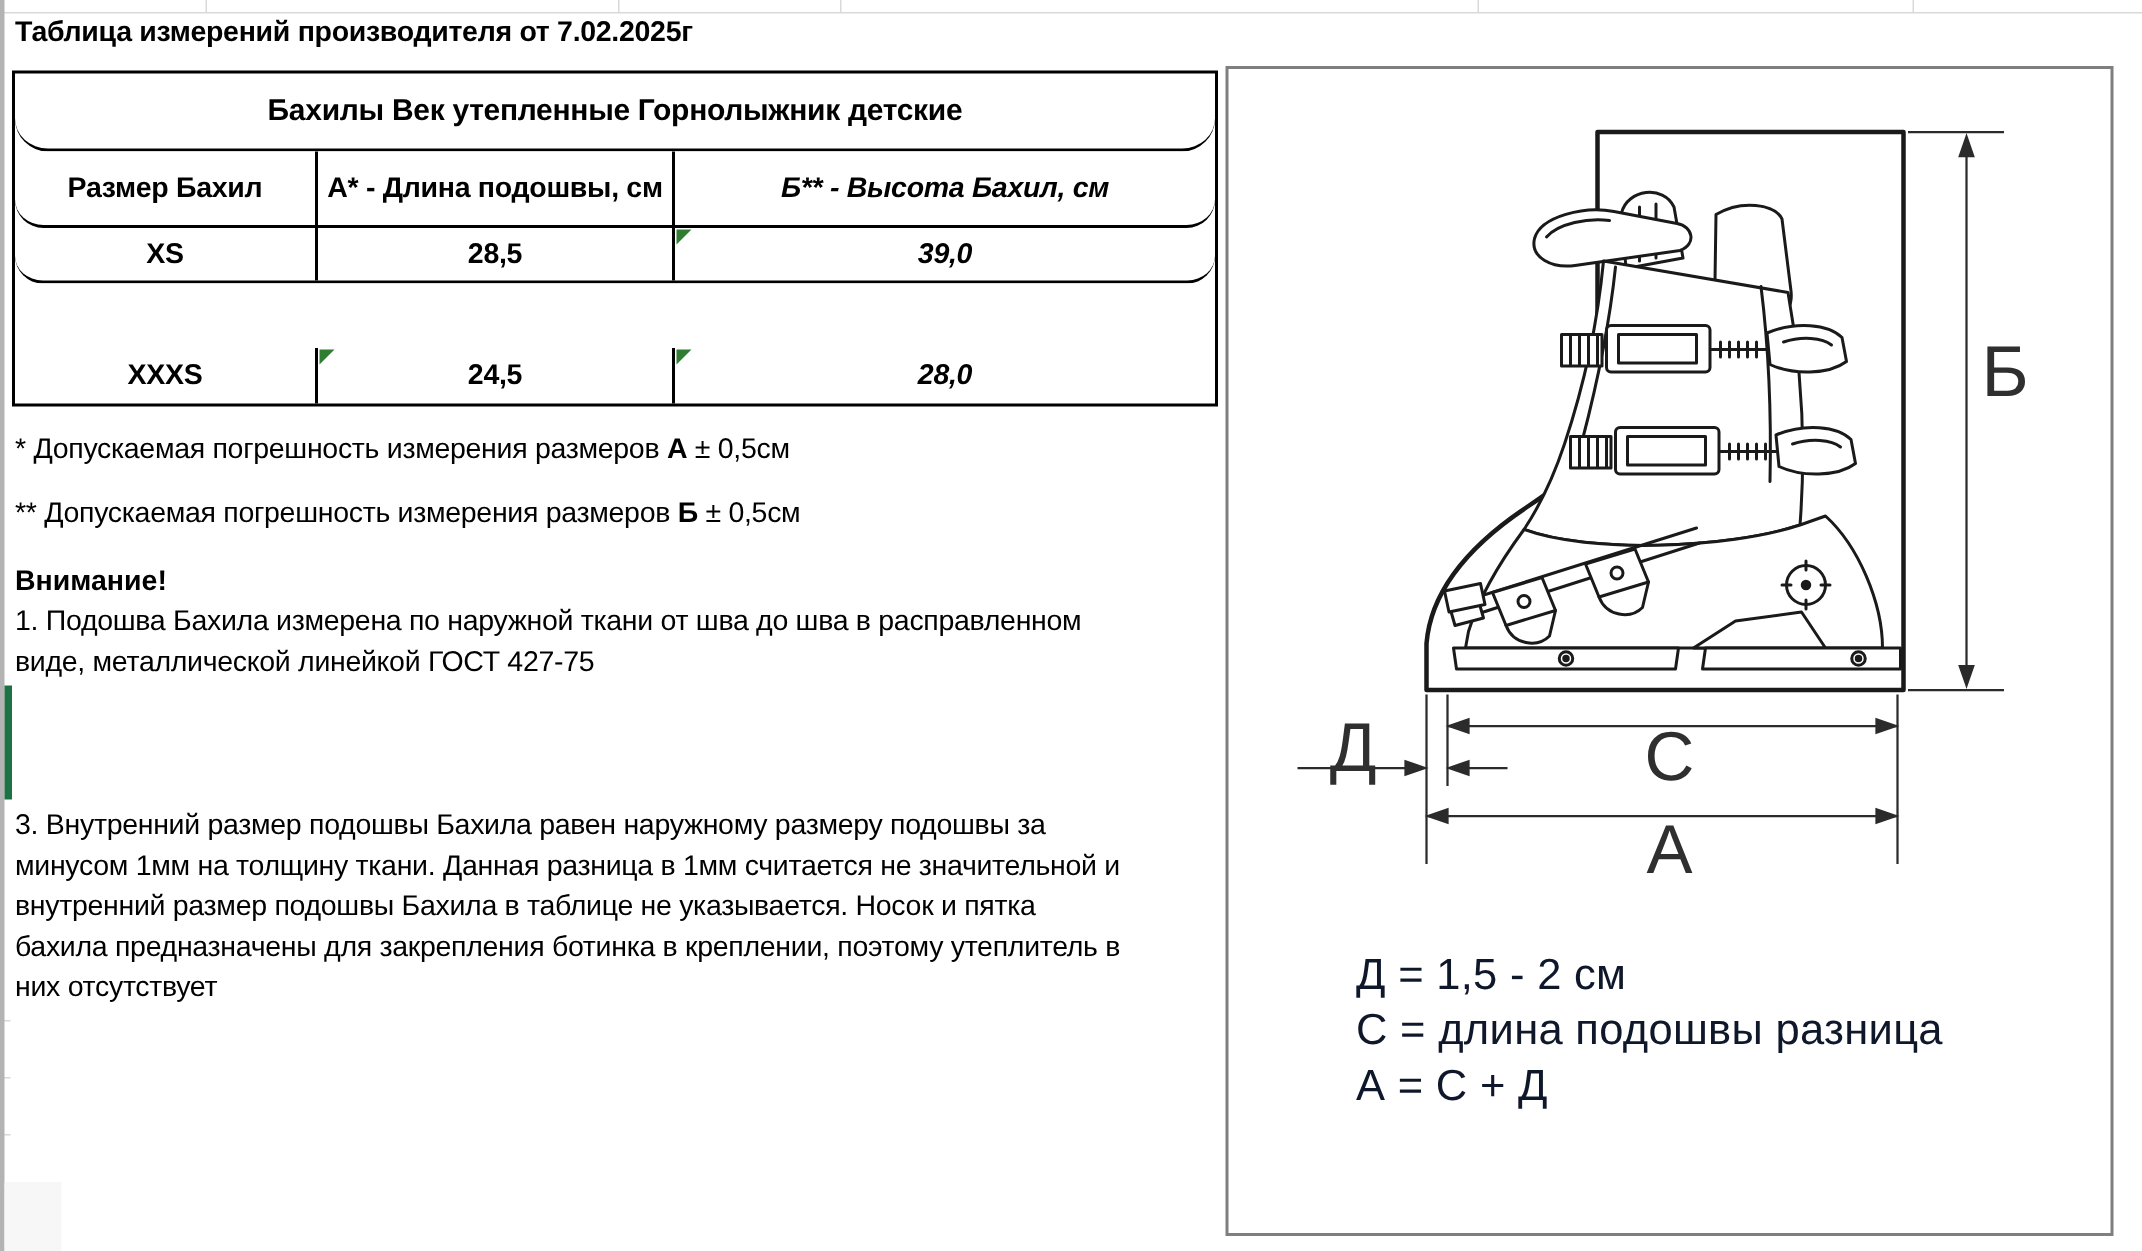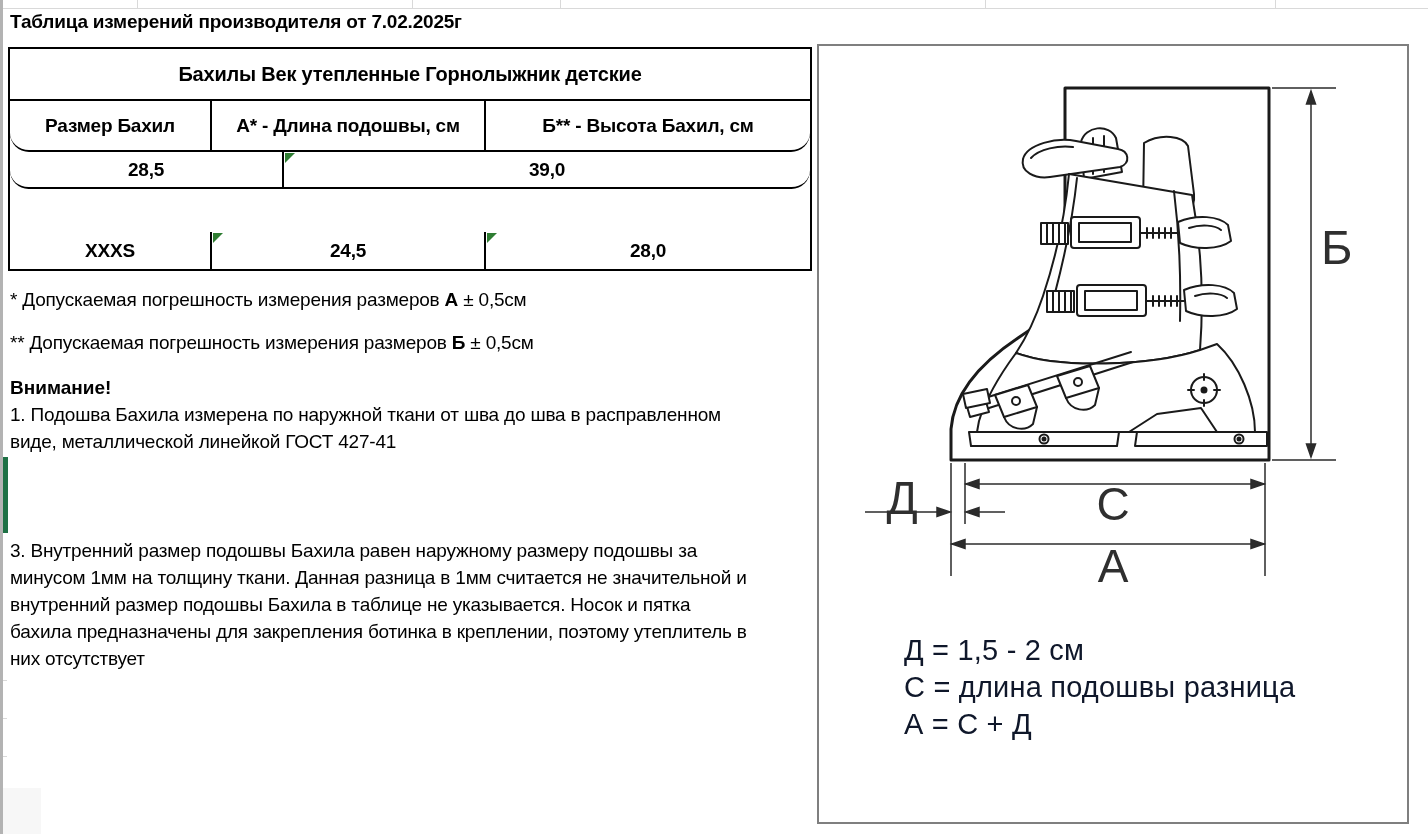--- a/index.html
+++ b/index.html
@@ -12,29 +12,29 @@
   .grid-stub-v { position:absolute; top:0; width:1px; height:8px; background:var(--sheet_line,#d9d9d9); }
   .grid-stub-h { position:absolute; left:0; width:7px; height:1px; background:var(--sheet_line,#d9d9d9); }
   .window-edge { position:absolute; left:0; top:0; width:3px; height:834px; background:var(--window_edge,#b3b3b3); }
   .bottom-left-band { position:absolute; left:3px; top:788px; width:38px; height:46px; background:#f7f7f7; }
   .sidebar-green { position:absolute; left:3px; top:457px; width:5px; height:76px; background:var(--sidebar_green,#1E7145); }
 
   .doc-title { position:absolute; left:10px; top:11px; font-size:19px; font-weight:bold; letter-spacing:-0.2px; }
 
   
   .meas-table { position:absolute; left:8px; top:47px; width:804px; border:2px solid var(--table_border,#000); background:#fff; }
-  .t-title { height:52px; border-bottom:2px solid var(--table_border,#000); display:flex; align-items:center; justify-content:center; font-weight:bold; font-size:20px; letter-spacing:-0.2px; }
+  .t-title { height:52px; border-bottom:2px solid var(--table_border,#000); display:flex; align-items:center; justify-content:center; font-weight:bold; font-size:20px; letter-spacing:-0.2px;border-radius:22px; }
   .t-head, .t-row { display:flex;border-radius:19px; }
   .t-head { height:51px; border-bottom:2px solid var(--table_border,#000); }
   .t-row { height:37px; border-bottom:2px solid var(--table_border,#000); }
   .t-row:last-child { border-bottom:none;margin-top:43px; }
   .cell { display:flex; align-items:center; justify-content:center; position:relative; font-weight:bold; font-size:19px; letter-spacing:-0.2px; }
   .col1 { width:202px; border-right:2px solid var(--table_border,#000); }
-  .col2 { width:274px; border-right:2px solid var(--table_border,#000); }
-  .col3 { flex:1; }
+  .col2 { width:238px; border-right:2px solid var(--table_border,#000); }
+  .col3 { flex:1;font-style:italic; }
   .cell.has-marker::before { content:""; position:absolute; top:1px; left:1px; width:0; height:0;
       border-top:10px solid var(--marker_green,#2E7D32); border-right:10px solid transparent; }
 
   
   .note { position:absolute; left:10px; font-size:19px; letter-spacing:-0.2px; white-space:nowrap; }
   .note b { font-weight:bold; }
   .attention { position:absolute; left:10px; font-size:19px; font-weight:bold; }
   .para { position:absolute; left:10px; width:740px; font-size:19px; line-height:27px; letter-spacing:-0.2px; }
 
   
@@ -66,38 +66,39 @@
   <div class="doc-title">Таблица измерений производителя от 7.02.2025г</div>
 
   <div class="meas-table">
     <div class="t-title">Бахилы Век утепленные Горнолыжник детские</div>
     <div class="t-head">
       <div class="cell col1">Размер Бахил</div>
       <div class="cell col2">А* - Длина подошвы, см</div>
       <div class="cell col3">Б** - Высота Бахил, см</div>
     </div>
     <div class="t-row">
+      <div class="cell col1">XS</div>
       <div class="cell col2">28,5</div>
       <div class="cell col3 has-marker">39,0</div>
     </div>
     <div class="t-row">
       <div class="cell col1">XXXS</div>
       <div class="cell col2 has-marker">24,5</div>
       <div class="cell col3 has-marker">28,0</div>
     </div>
   </div>
 
   <div class="note" style="top:289px">
     <span>* Допускаемая погрешность измерения размеров </span><b>А</b><span> ± 0,5см</span>
   </div>
   <div class="note" style="top:332px">
     <span>** Допускаемая погрешность измерения размеров </span><b>Б</b><span> ± 0,5см</span>
   </div>
   <div class="attention" style="top:377px">Внимание!</div>
-  <div class="para" style="top:401px">1. Подошва Бахила измерена по наружной ткани от шва до шва в расправленном виде, металлической линейкой ГОСТ 427-41</div>
+  <div class="para" style="top:401px">1. Подошва Бахила измерена по наружной ткани от шва до шва в расправленном виде, металлической линейкой ГОСТ 427-75</div>
   <div class="para" style="top:537px">3. Внутренний размер подошвы Бахила равен наружному размеру подошвы за минусом 1мм на толщину ткани. Данная разница в 1мм считается не значительной и внутренний размер подошвы Бахила в таблице не указывается. Носок и пятка бахила предназначены для закрепления ботинка в креплении, поэтому утеплитель в них отсутствует</div>
 
   <div class="panel">
     <svg width="588" height="776" viewBox="0 0 588 776">
       <g stroke="#1a1a1a" fill="none" stroke-width="2" stroke-linejoin="round" stroke-linecap="round">
 
         <path d="M246,42 L450,42 L450,414 L132,414 L132,383 C135,346 163,316 199,292 C226,274 240,262 246,246 Z" stroke-width="3" fill="#ffffff"></path>
 
         <g fill="#ffffff">
 

